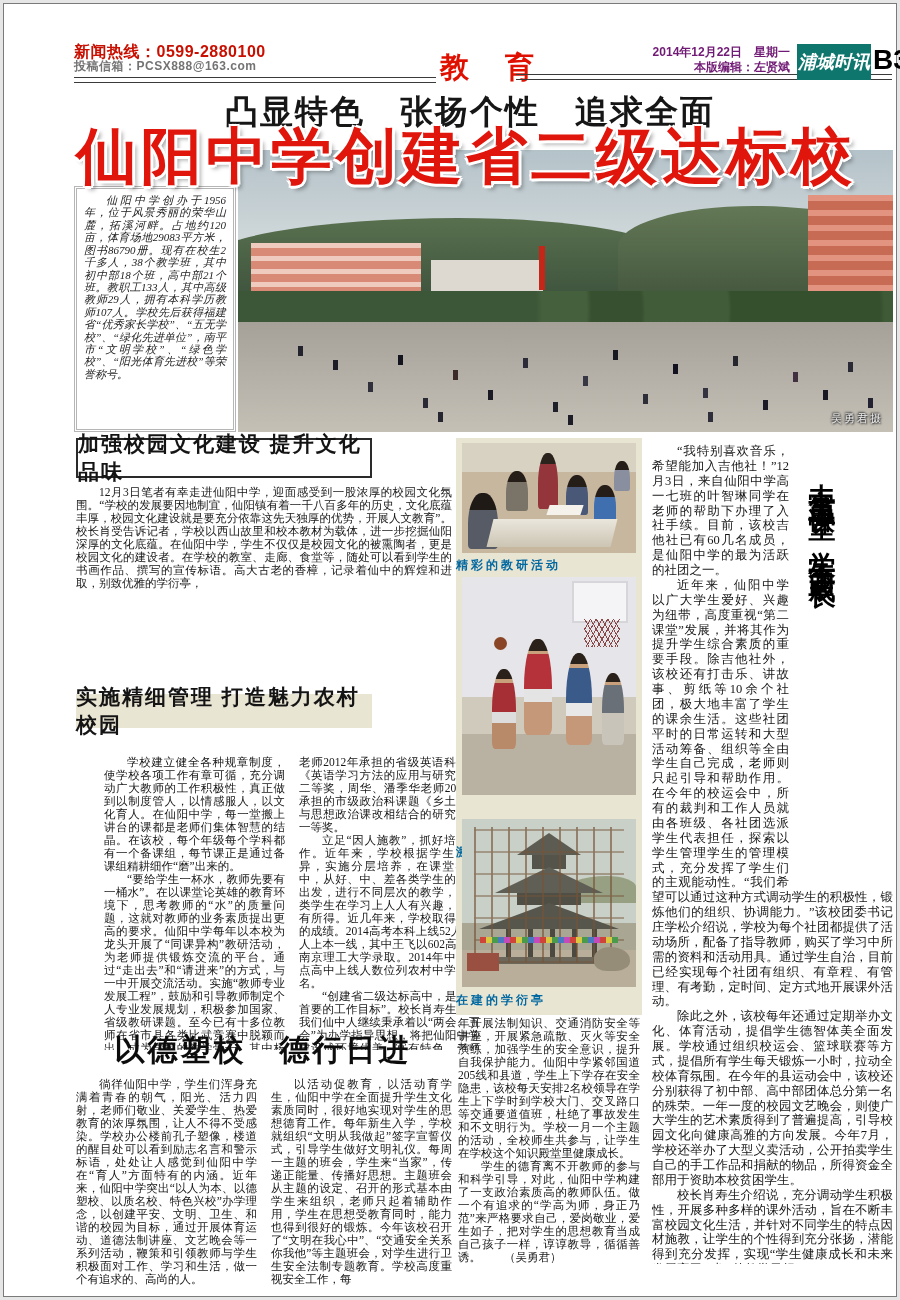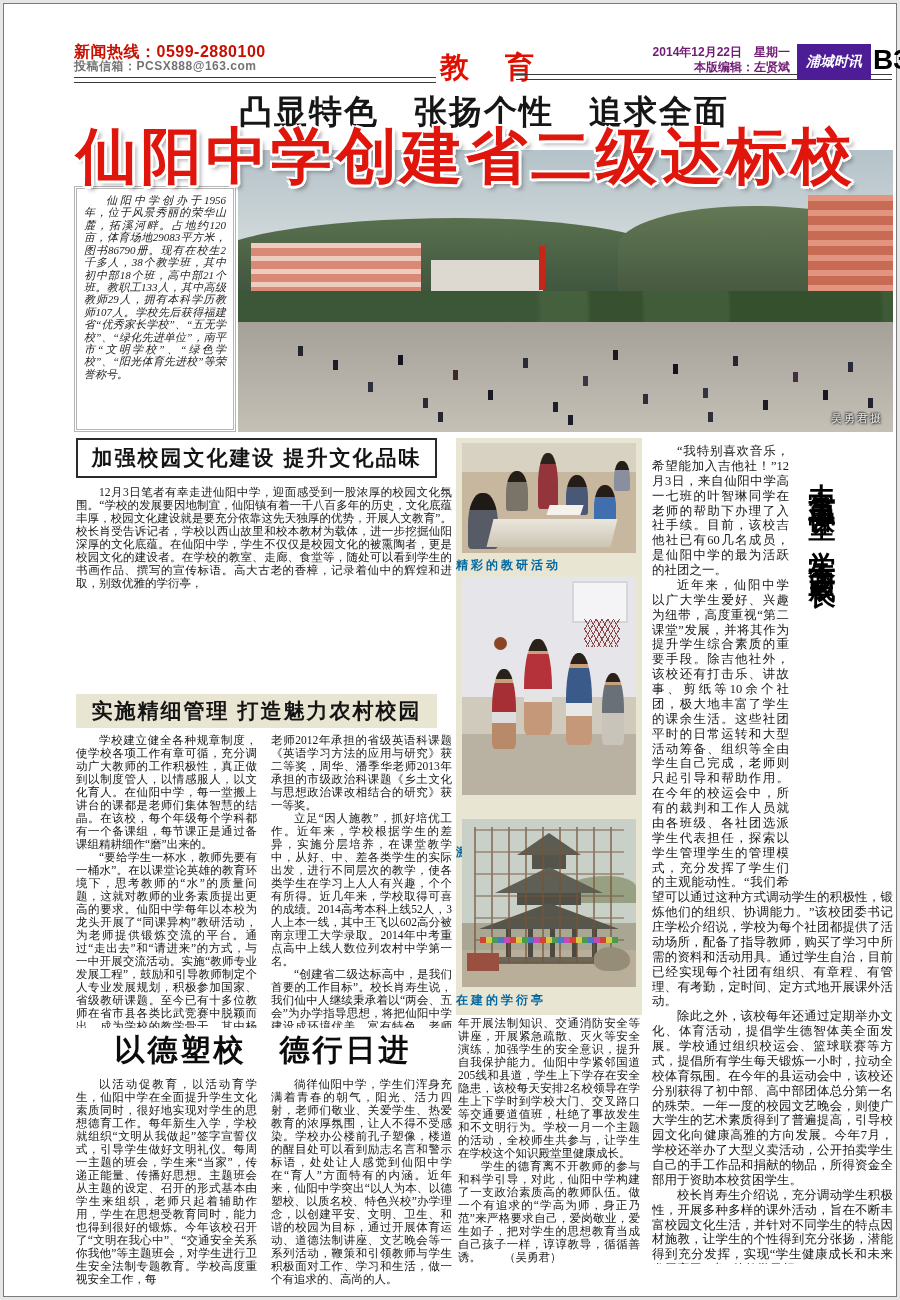--- a/index.html
+++ b/index.html
@@ -10,27 +10,27 @@
   
   .contact{position:absolute;left:74px;top:44px;line-height:15px;}
   .hotline{color:#c80f00;font-weight:bold;font-size:16px;letter-spacing:.5px;}
   .mailbox{color:#737373;font-weight:bold;font-size:12px;letter-spacing:.5px;}
   .h-rule{position:absolute;height:4px;border-top:1px solid #3a3a3a;border-bottom:1px solid #3a3a3a;}
   .rule-left{left:74px;top:77px;width:362px;}
   .rule-right{left:516px;top:74px;width:376px;}
   .edu-title{position:absolute;left:440px;top:48px;width:86px;color:#e01000;font-size:29px;font-weight:bold;letter-spacing:14px;white-space:nowrap;}
   .dateblock{position:absolute;left:555px;top:45px;width:235px;text-align:right;line-height:15px;}
   .dateblock div{font-size:12px;font-weight:bold;color:#701a75;}
-  .masthead{position:absolute;left:797px;top:44px;width:74px;height:36px;background:#4c1d95;color:#fff;
+  .masthead{position:absolute;left:797px;top:44px;width:74px;height:36px;background:#0f766e;color:#fff;
     display:flex;align-items:center;justify-content:center;font-family:"Liberation Serif",serif;
-    font-weight:bold;font-style:italic;font-size:14px;letter-spacing:0px;white-space:nowrap;}
+    font-weight:bold;font-style:italic;font-size:18px;letter-spacing:0px;white-space:nowrap;}
   .pageno{position:absolute;left:873px;top:44px;font-size:28px;font-weight:900;color:#000;font-family:"Liberation Sans",sans-serif;}
 
   
-  .kicker{position:absolute;left:239px;top:90px;width:480px;font-size:33px;font-weight:bold;color:#161616;
+  .kicker{position:absolute;left:225px;top:90px;width:480px;font-size:33px;font-weight:bold;color:#161616;
     letter-spacing:2px;white-space:nowrap;z-index:6;}
   .headline{position:absolute;left:76px;top:116px;width:820px;z-index:6;font-size:61px;font-weight:900;
     color:#e0150b;letter-spacing:4px;white-space:nowrap;
     text-shadow:-2px -2px 0 #fff,2px -2px 0 #fff,-2px 2px 0 #fff,2px 2px 0 #fff,0 3px 0 #fff,3px 0 0 #fff,4px 4px 4px rgba(0,0,0,.35);}
 
   
   .intro-box{position:absolute;left:74px;top:186px;width:162px;height:246px;border:3px double #b5b5b5;
     box-sizing:border-box;padding:5px 7px;overflow:hidden;}
   .intro-box p{margin:0;font-family:"Liberation Serif",serif;font-style:italic;font-size:11px;line-height:1.13;
     color:#222;text-align:justify;text-indent:2em;}
@@ -56,30 +56,30 @@
     box-shadow:60px 196px 0 #23232d,95px 210px 0 #1c1c26,130px 232px 0 #30303a,160px 205px 0 #14141e,
       185px 248px 0 #2a2a34,215px 220px 0 #3c2a2a,250px 240px 0 #1a1a24,285px 208px 0 #2c2c38,
       315px 252px 0 #20202a,345px 226px 0 #383844,375px 200px 0 #191923,405px 244px 0 #2e2e38,
       435px 214px 0 #121220,465px 238px 0 #343440,495px 206px 0 #26262e,525px 250px 0 #1c1c28,
       555px 222px 0 #403040,585px 240px 0 #181822,610px 212px 0 #2a2a36,630px 248px 0 #222230,
       200px 262px 0 #262630,330px 265px 0 #1d1d27,470px 262px 0 #2f2f3b;}
   .mp-credit{position:absolute;right:10px;bottom:6px;color:#f0f0f0;font-size:11px;letter-spacing:2px;
     text-shadow:0 0 2px #333,1px 1px 2px #333,-1px -1px 2px #333;}
 
   
-  .box-heading{position:absolute;left:76px;width:361px;box-sizing:border-box;display:flex;align-items:center;
+  .box-heading{position:absolute;left:76px;width:296px;box-sizing:border-box;display:flex;align-items:center;
     justify-content:center;font-weight:bold;color:#141414;letter-spacing:2px;}
   .h1box{top:438px;height:40px;border:2px solid #2a2a2a;font-size:21px;}
   .h2box{top:694px;height:34px;background:#e9e5d3;font-size:21px;}
   .h3head{position:absolute;left:76px;top:1030px;width:374px;text-align:center;font-size:30px;font-weight:900;
     color:#0c0c0c;letter-spacing:3px;}
 
   .twocol{position:absolute;left:76px;width:376px;display:flex;gap:14px;justify-content:space-between;}
   .s1cols{top:486px;height:208px;}
-  .s2cols{top:734px;height:294px;}
+  .s2cols{top:756px;height:294px;margin-left:28px;}
   .s3cols{top:1078px;height:212px;}
   .col{flex:1;overflow:hidden;}
   .bodytext p{margin:0;font-family:"Liberation Serif",serif;font-size:11.5px;line-height:1.13;color:#161616;
     text-align:justify;text-indent:2em;}
   .bodytext p.cont{text-indent:0;}
 
   
   .beige-strip{position:absolute;left:456px;top:438px;width:186px;height:577px;background:#e9e5d3;}
   .caption{position:absolute;left:456px;width:186px;font-size:12px;font-weight:bold;
     color:#0369a1;letter-spacing:3px;}
@@ -205,24 +205,24 @@
     <div class="col">
       <p class="cont">老师2012年承担的省级英语科课题《英语学习方法的应用与研究》获二等奖，周华、潘季华老师2013年承担的市级政治科课题《乡土文化与思想政治课改相结合的研究》获一等奖。</p>
       <p>立足“因人施教”，抓好培优工作。近年来，学校根据学生的差异，实施分层培养，在课堂教学中，从好、中、差各类学生的实际出发，进行不同层次的教学，使各类学生在学习上人人有兴趣，个个有所得。近几年来，学校取得可喜的成绩。2014高考本科上线52人，3人上本一线，其中王飞以602高分被南京理工大学录取。2014年中考重点高中上线人数位列农村中学第一名。</p>
       <p>“创建省二级达标高中，是我们首要的工作目标”。校长肖寿生说，我们仙中人继续秉承着以“两会、五会”为办学指导思想，将把仙阳中学建设成环境优美、富有特色、老师乐教、学生乐学的教学乐园！　　（左贤斌）</p>
     </div>
   </div>
 
   <div class="h3head">以德塑校　德行日进</div>
   <div class="twocol s3cols bodytext">
     <div class="col">
+      <p>徜徉仙阳中学，学生们浑身充满着青春的朝气，阳光、活力四射，老师们敬业、关爱学生、热爱教育的浓厚氛围，让人不得不受感染。学校办公楼前孔子塑像，楼道的醒目处可以看到励志名言和警示标语，处处让人感觉到仙阳中学在“育人”方面特有的内涵。近年来，仙阳中学突出“以人为本、以德塑校、以质名校、特色兴校”办学理念，以创建平安、文明、卫生、和谐的校园为目标，通过开展体育运动、道德法制讲座、文艺晚会等一系列活动，鞭策和引领教师与学生积极面对工作、学习和生活，做一个有追求的、高尚的人。</p>
+    </div>
+    <div class="col">
       <p>以活动促教育，以活动育学生，仙阳中学在全面提升学生文化素质同时，很好地实现对学生的思想德育工作。每年新生入学，学校就组织“文明从我做起”签字宣誓仪式，引导学生做好文明礼仪。每周一主题的班会，学生来“当家”，传递正能量、传播好思想。主题班会从主题的设定、召开的形式基本由学生来组织，老师只起着辅助作用，学生在思想受教育同时，能力也得到很好的锻炼。今年该校召开了“文明在我心中”、“交通安全关系你我他”等主题班会，对学生进行卫生安全法制专题教育。学校高度重视安全工作，每</p>
-    </div>
-    <div class="col">
-      <p>徜徉仙阳中学，学生们浑身充满着青春的朝气，阳光、活力四射，老师们敬业、关爱学生、热爱教育的浓厚氛围，让人不得不受感染。学校办公楼前孔子塑像，楼道的醒目处可以看到励志名言和警示标语，处处让人感觉到仙阳中学在“育人”方面特有的内涵。近年来，仙阳中学突出“以人为本、以德塑校、以质名校、特色兴校”办学理念，以创建平安、文明、卫生、和谐的校园为目标，通过开展体育运动、道德法制讲座、文艺晚会等一系列活动，鞭策和引领教师与学生积极面对工作、学习和生活，做一个有追求的、高尚的人。</p>
     </div>
   </div>
 
   <div class="beige-strip"></div>
 
   <div class="photo1">
     <div class="fig f1"></div>
     <div class="fig f2"></div>
     <div class="fig f3"></div>
     <div class="fig f4"></div>

